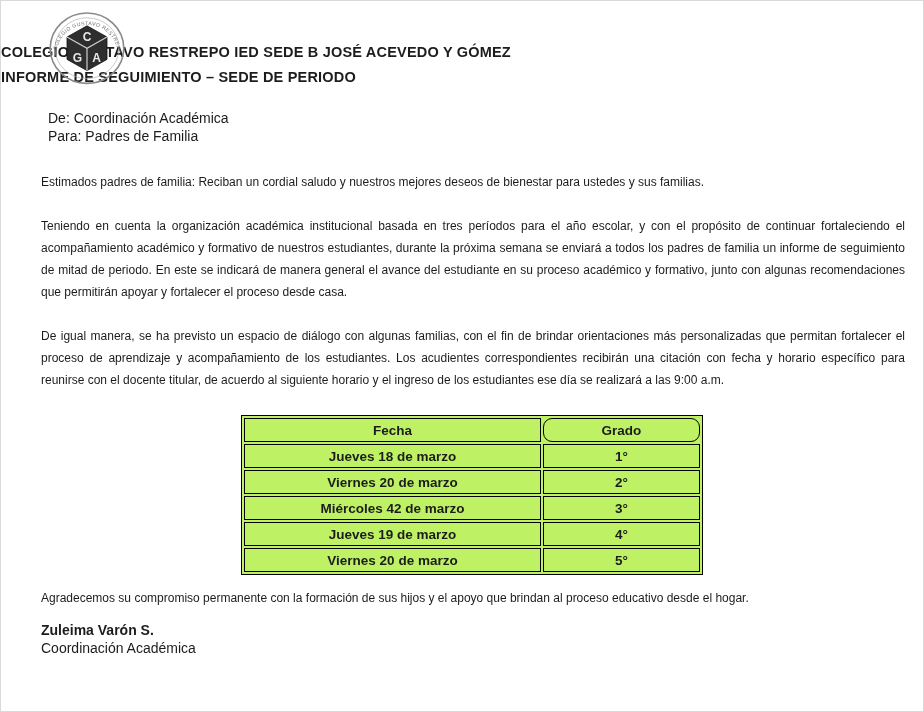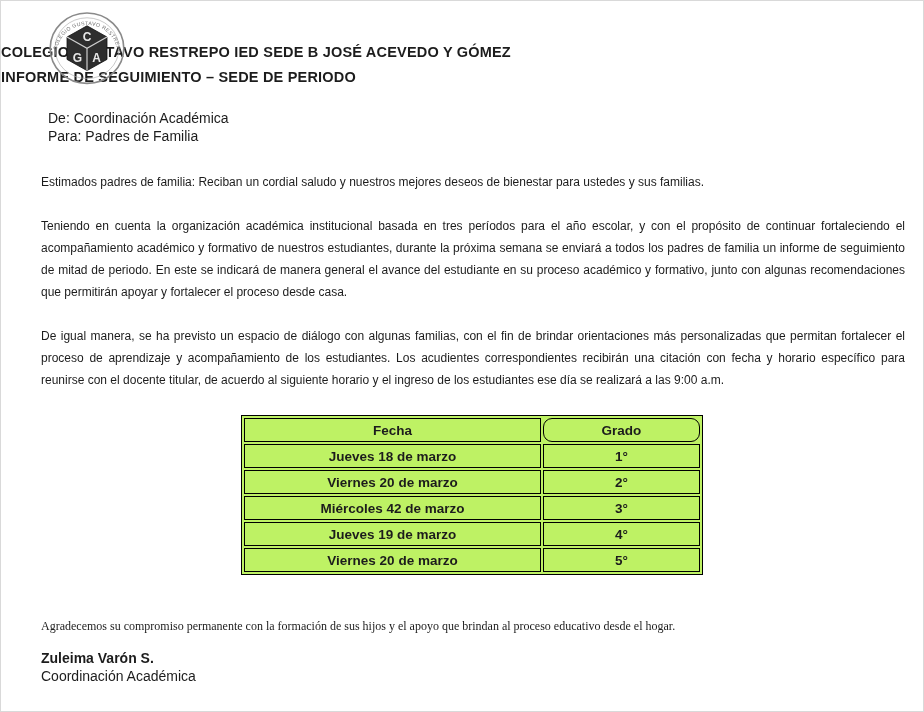--- a/index.html
+++ b/index.html
@@ -37,21 +37,21 @@
   .sched-table th,.sched-table td{
     border:1px solid #000;
     font-size:13.5px;
     font-weight:bold;
     text-align:center;
     height:20px;
     padding:1px 6px;
   }
   .col-fecha{width:283px;}
   .col-grado{width:143px;border-radius:9px;}
-  .closing-para{margin-top:40px;font-family:Liberation Serif, serif;}
+  .closing-para{margin-top:12px;}
   .salutation{margin-top:26px;font-size:14px;line-height:18px;}
   .signer-name{font-weight:bold;font-size:14px;line-height:18px;}
   .signer-role{font-size:14px;line-height:18px;}
 </style>
 </head>
 <body>
 
 <div class="page">
 
   <svg class="logo" viewBox="0 0 100 100">

